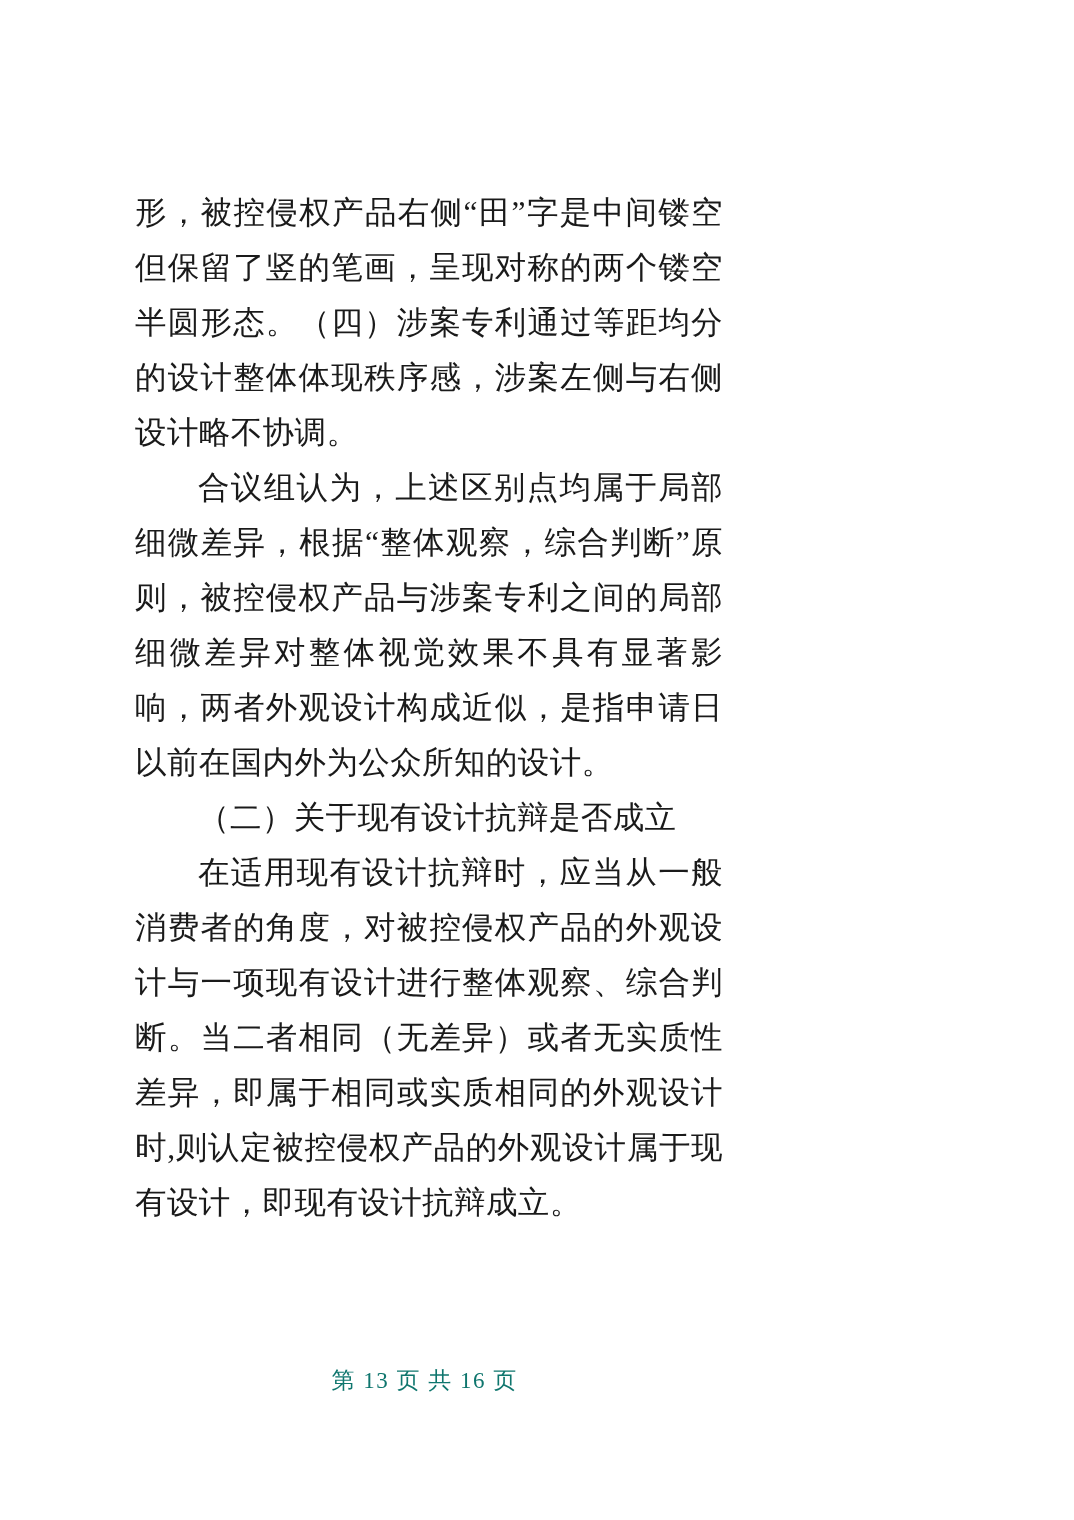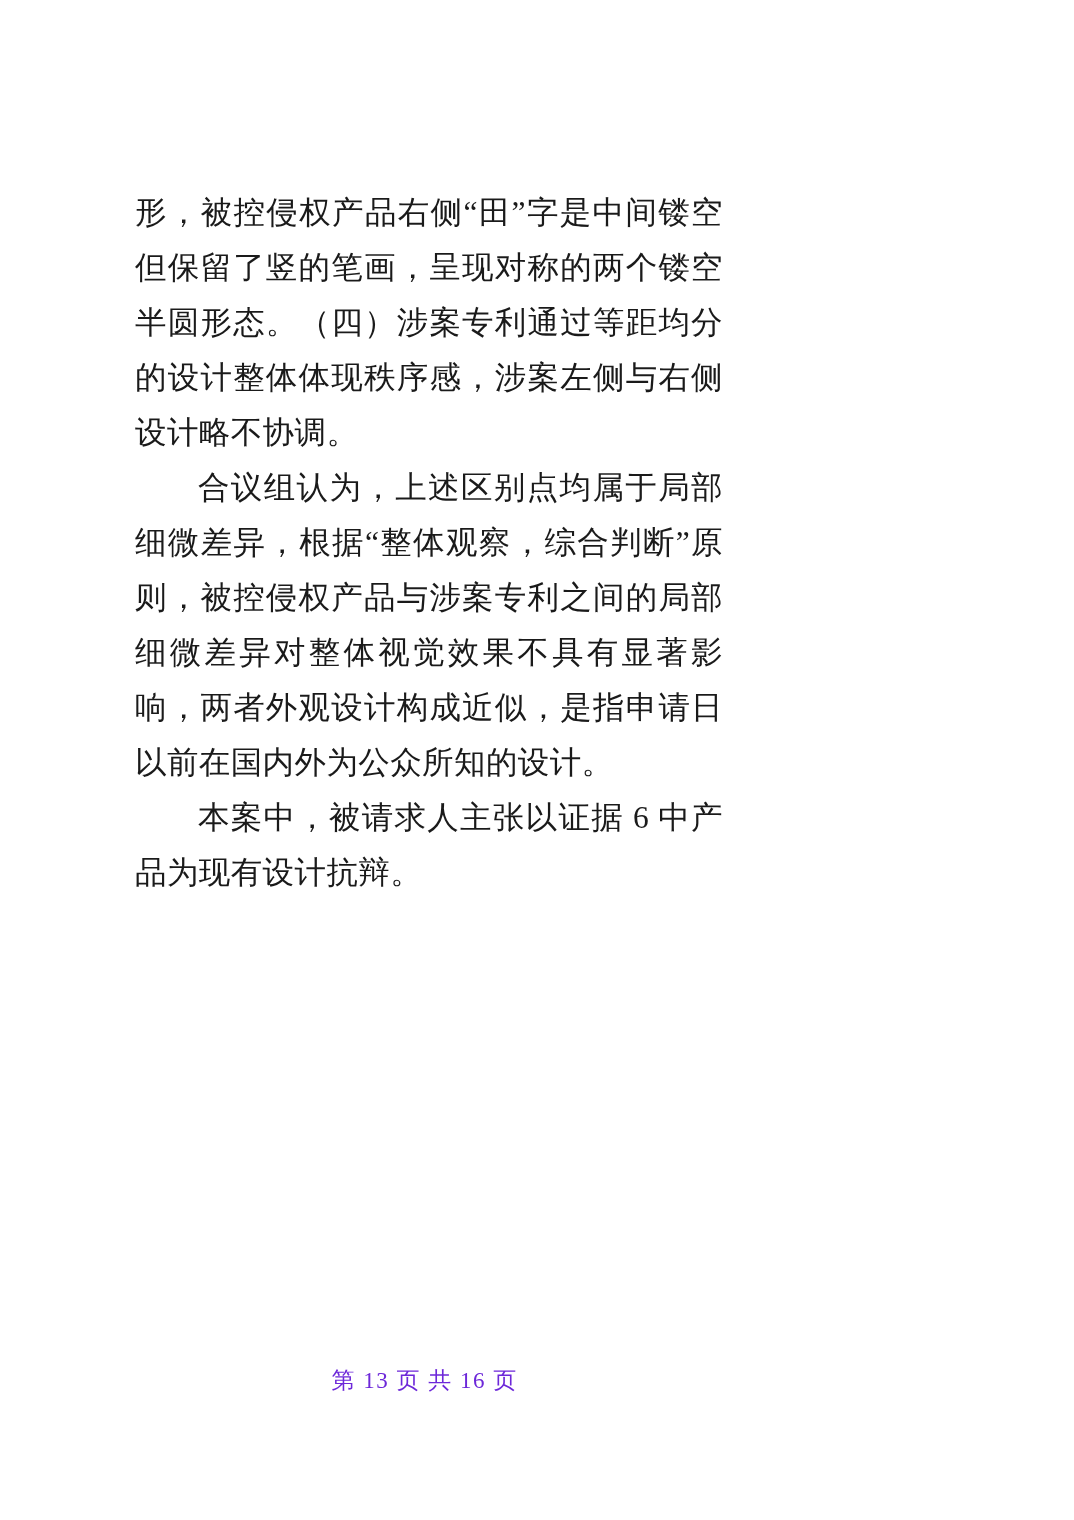--- a/index.html
+++ b/index.html
@@ -39,27 +39,28 @@
     text-indent: 63px;
   }
   .footer {
     position: absolute;
     left: 0;
     right: 0;
     top: 1365px;
     text-align: center;
     font-size: 23px;
     letter-spacing: 1.5px;
-    color: #6d28d9;
+    color: #0f766e;
     font-family: "Liberation Serif", serif;
   }
 </style>
 </head>
 <body>
 
 <div class="page">
   <div class="body-text">
     <p class="para">形，被控侵权产品右侧“田”字是中间镂空但保留了竖的笔画，呈现对称的两个镂空半圆形态。（四）涉案专利通过等距均分的设计整体体现秩序感，涉案左侧与右侧设计略不协调。</p>
     <p class="para indent">合议组认为，上述区别点均属于局部细微差异，根据“整体观察，综合判断”原则，被控侵权产品与涉案专利之间的局部细微差异对整体视觉效果不具有显著影响，两者外观设计构成近似，是指申请日以前在国内外为公众所知的设计。</p>
-    <p class="para indent">本案中，被请求人主张以证据 6 中产品为现有设计抗辩。</p>
+    <p class="para indent">（二）关于现有设计抗辩是否成立</p>
+    <p class="para indent">在适用现有设计抗辩时，应当从一般消费者的角度，对被控侵权产品的外观设计与一项现有设计进行整体观察、综合判断。当二者相同（无差异）或者无实质性差异，即属于相同或实质相同的外观设计时,则认定被控侵权产品的外观设计属于现有设计，即现有设计抗辩成立。</p>
   </div>
   <div class="footer">第 13 页 共 16 页</div>
 </div>
 
 </body></html>

